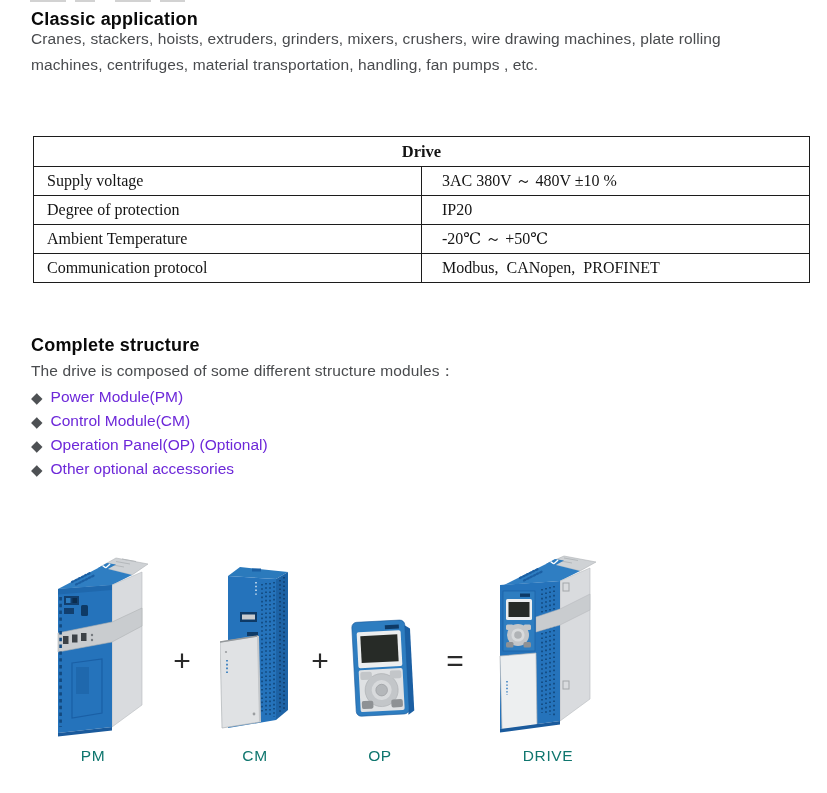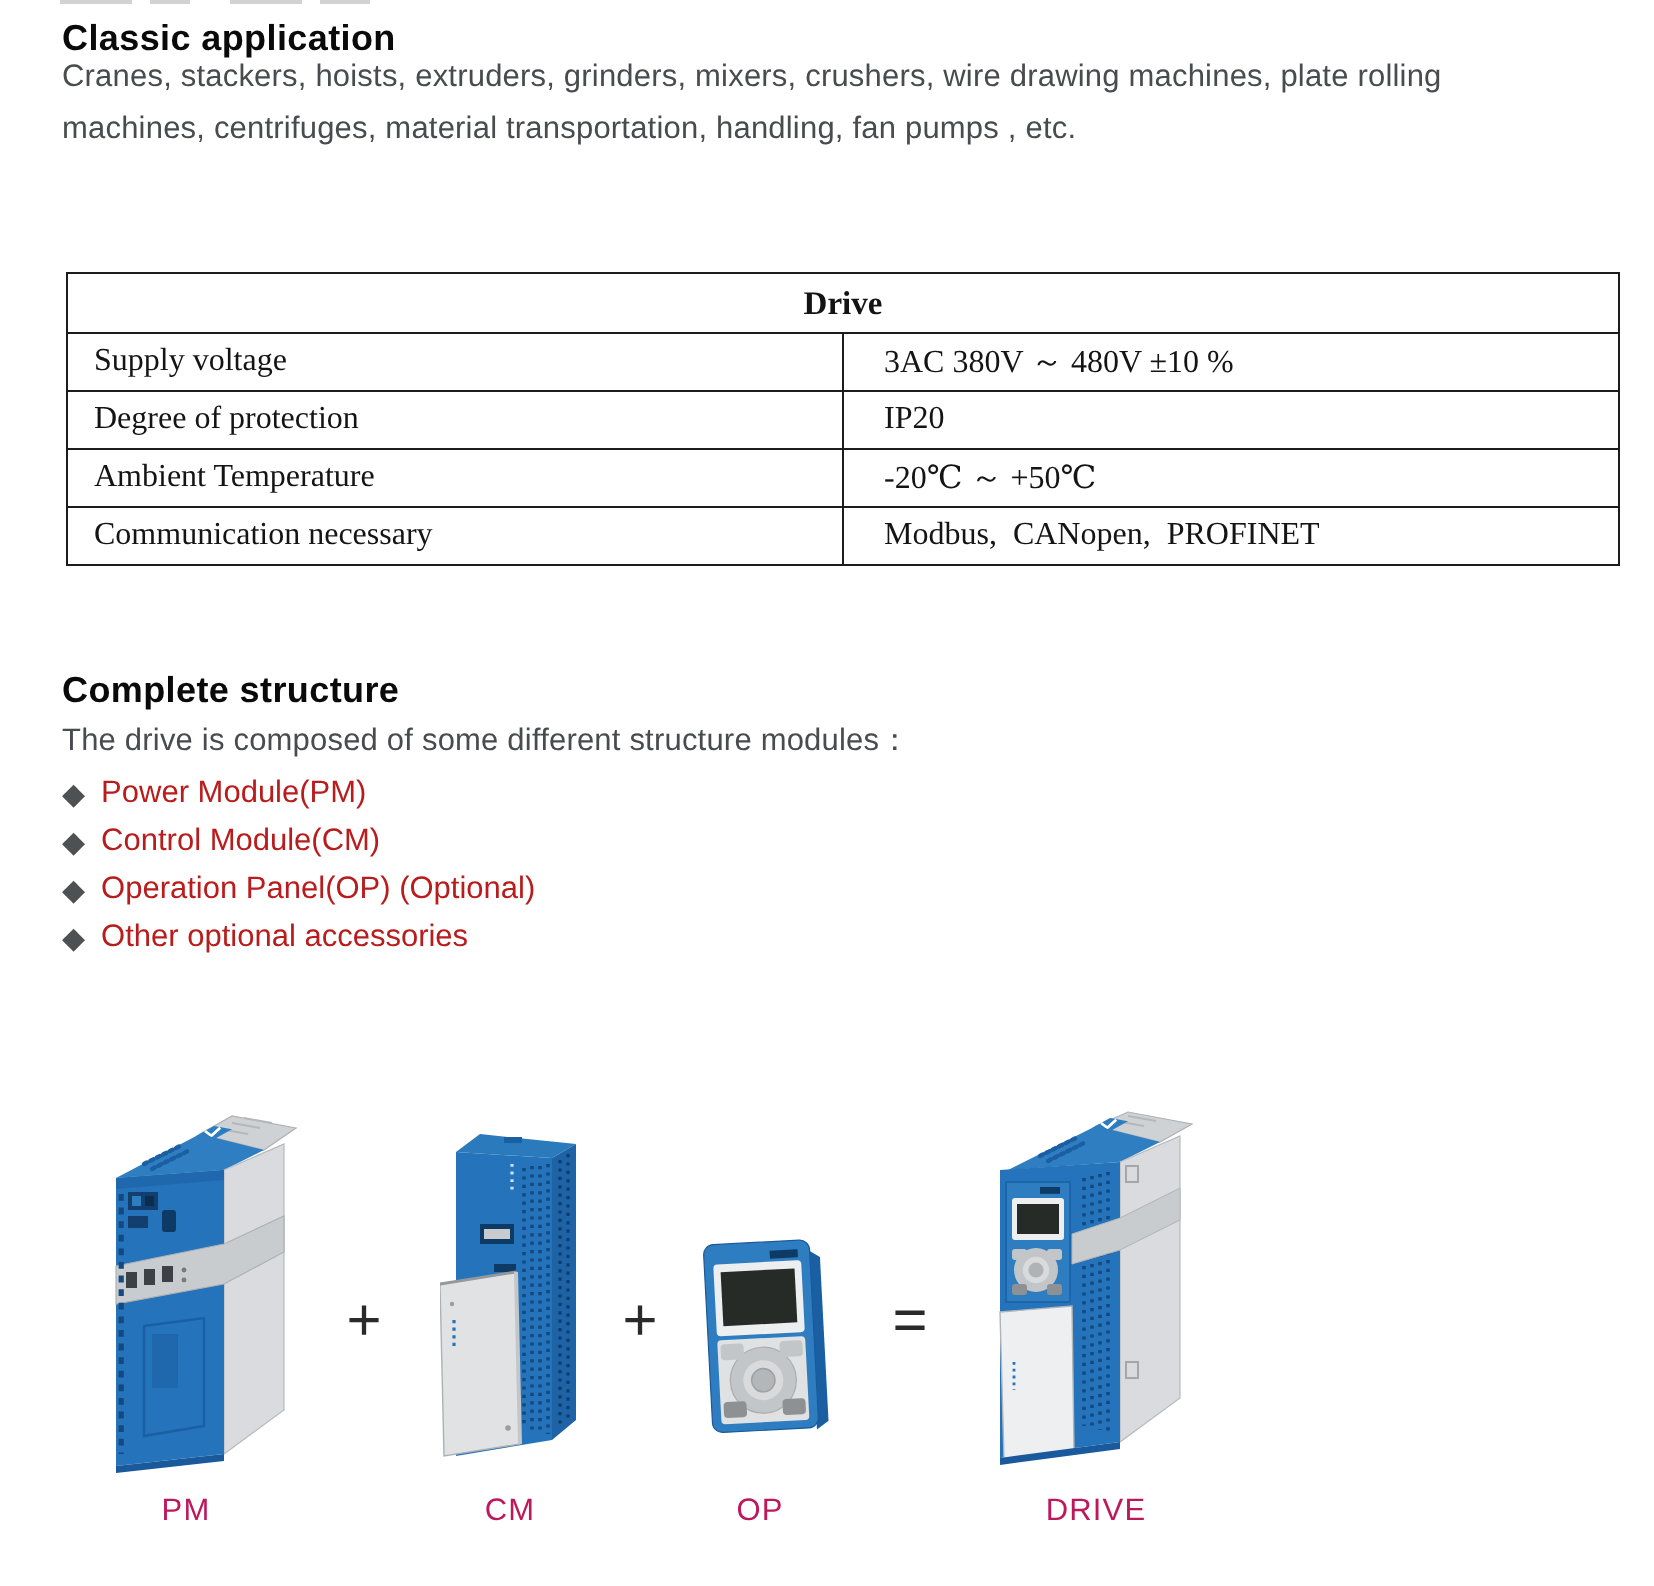--- a/index.html
+++ b/index.html
@@ -26,31 +26,31 @@
   }
   .spec-table th, .spec-table td { border:1px solid #1c1c1c; }
   .spec-table th { height:27px; font-size:16.5px; font-weight:bold; text-align:center; }
   .spec-table td { height:26px; font-size:16px; }
   td.spec-label { width:246px; padding-left:13px; }
   td.spec-value { padding-left:20px; white-space:pre-wrap; }
 
   .bullets { position:absolute; left:31px; top:385px; }
   .bullet-row { display:flex; align-items:center; height:24px; }
   .diamond { font-size:15px; color:#4e5154; margin-right:8px; line-height:1; }
-  .bullet-label { font-size:15.5px; color:#b91c1c; }
+  .bullet-label { font-size:15.5px; color:#6d28d9; }
 
   .device { position:absolute; }
   .op-tilt { transform:rotate(-3deg); }
   .operator {
     position:absolute; transform:translate(-50%,-50%);
     color:#2a2a2a; font-weight:400; line-height:1;
   }
   .device-label {
     position:absolute; top:747px; transform:translateX(-50%);
-    font-size:15.5px; color:#be185d; letter-spacing:0.6px; white-space:nowrap;
+    font-size:15.5px; color:#0f766e; letter-spacing:0.6px; white-space:nowrap;
   }
 </style>
 </head>
 <body>
 
 <div class="page">
 
   <span class="artifact" style="left:30px;width:36px"></span>
   <span class="artifact" style="left:75px;width:20px"></span>
   <span class="artifact" style="left:115px;width:36px"></span>
@@ -71,21 +71,21 @@
     </tr>
     <tr>
       <td class="spec-label">Degree of protection</td>
       <td class="spec-value">IP20</td>
     </tr>
     <tr>
       <td class="spec-label">Ambient Temperature</td>
       <td class="spec-value">-20℃ ～ +50℃</td>
     </tr>
     <tr>
-      <td class="spec-label">Communication necessary</td>
+      <td class="spec-label">Communication protocol</td>
       <td class="spec-value">Modbus,  CANopen,  PROFINET</td>
     </tr>
   </tbody>
     </table>
 
   <div class="heading" style="top:335px">Complete structure</div>
   <div class="body-text" style="top:359px;line-height:24px">The drive is composed of some different structure modules：</div>
 
   <div class="bullets">
     <div class="bullet-row">

